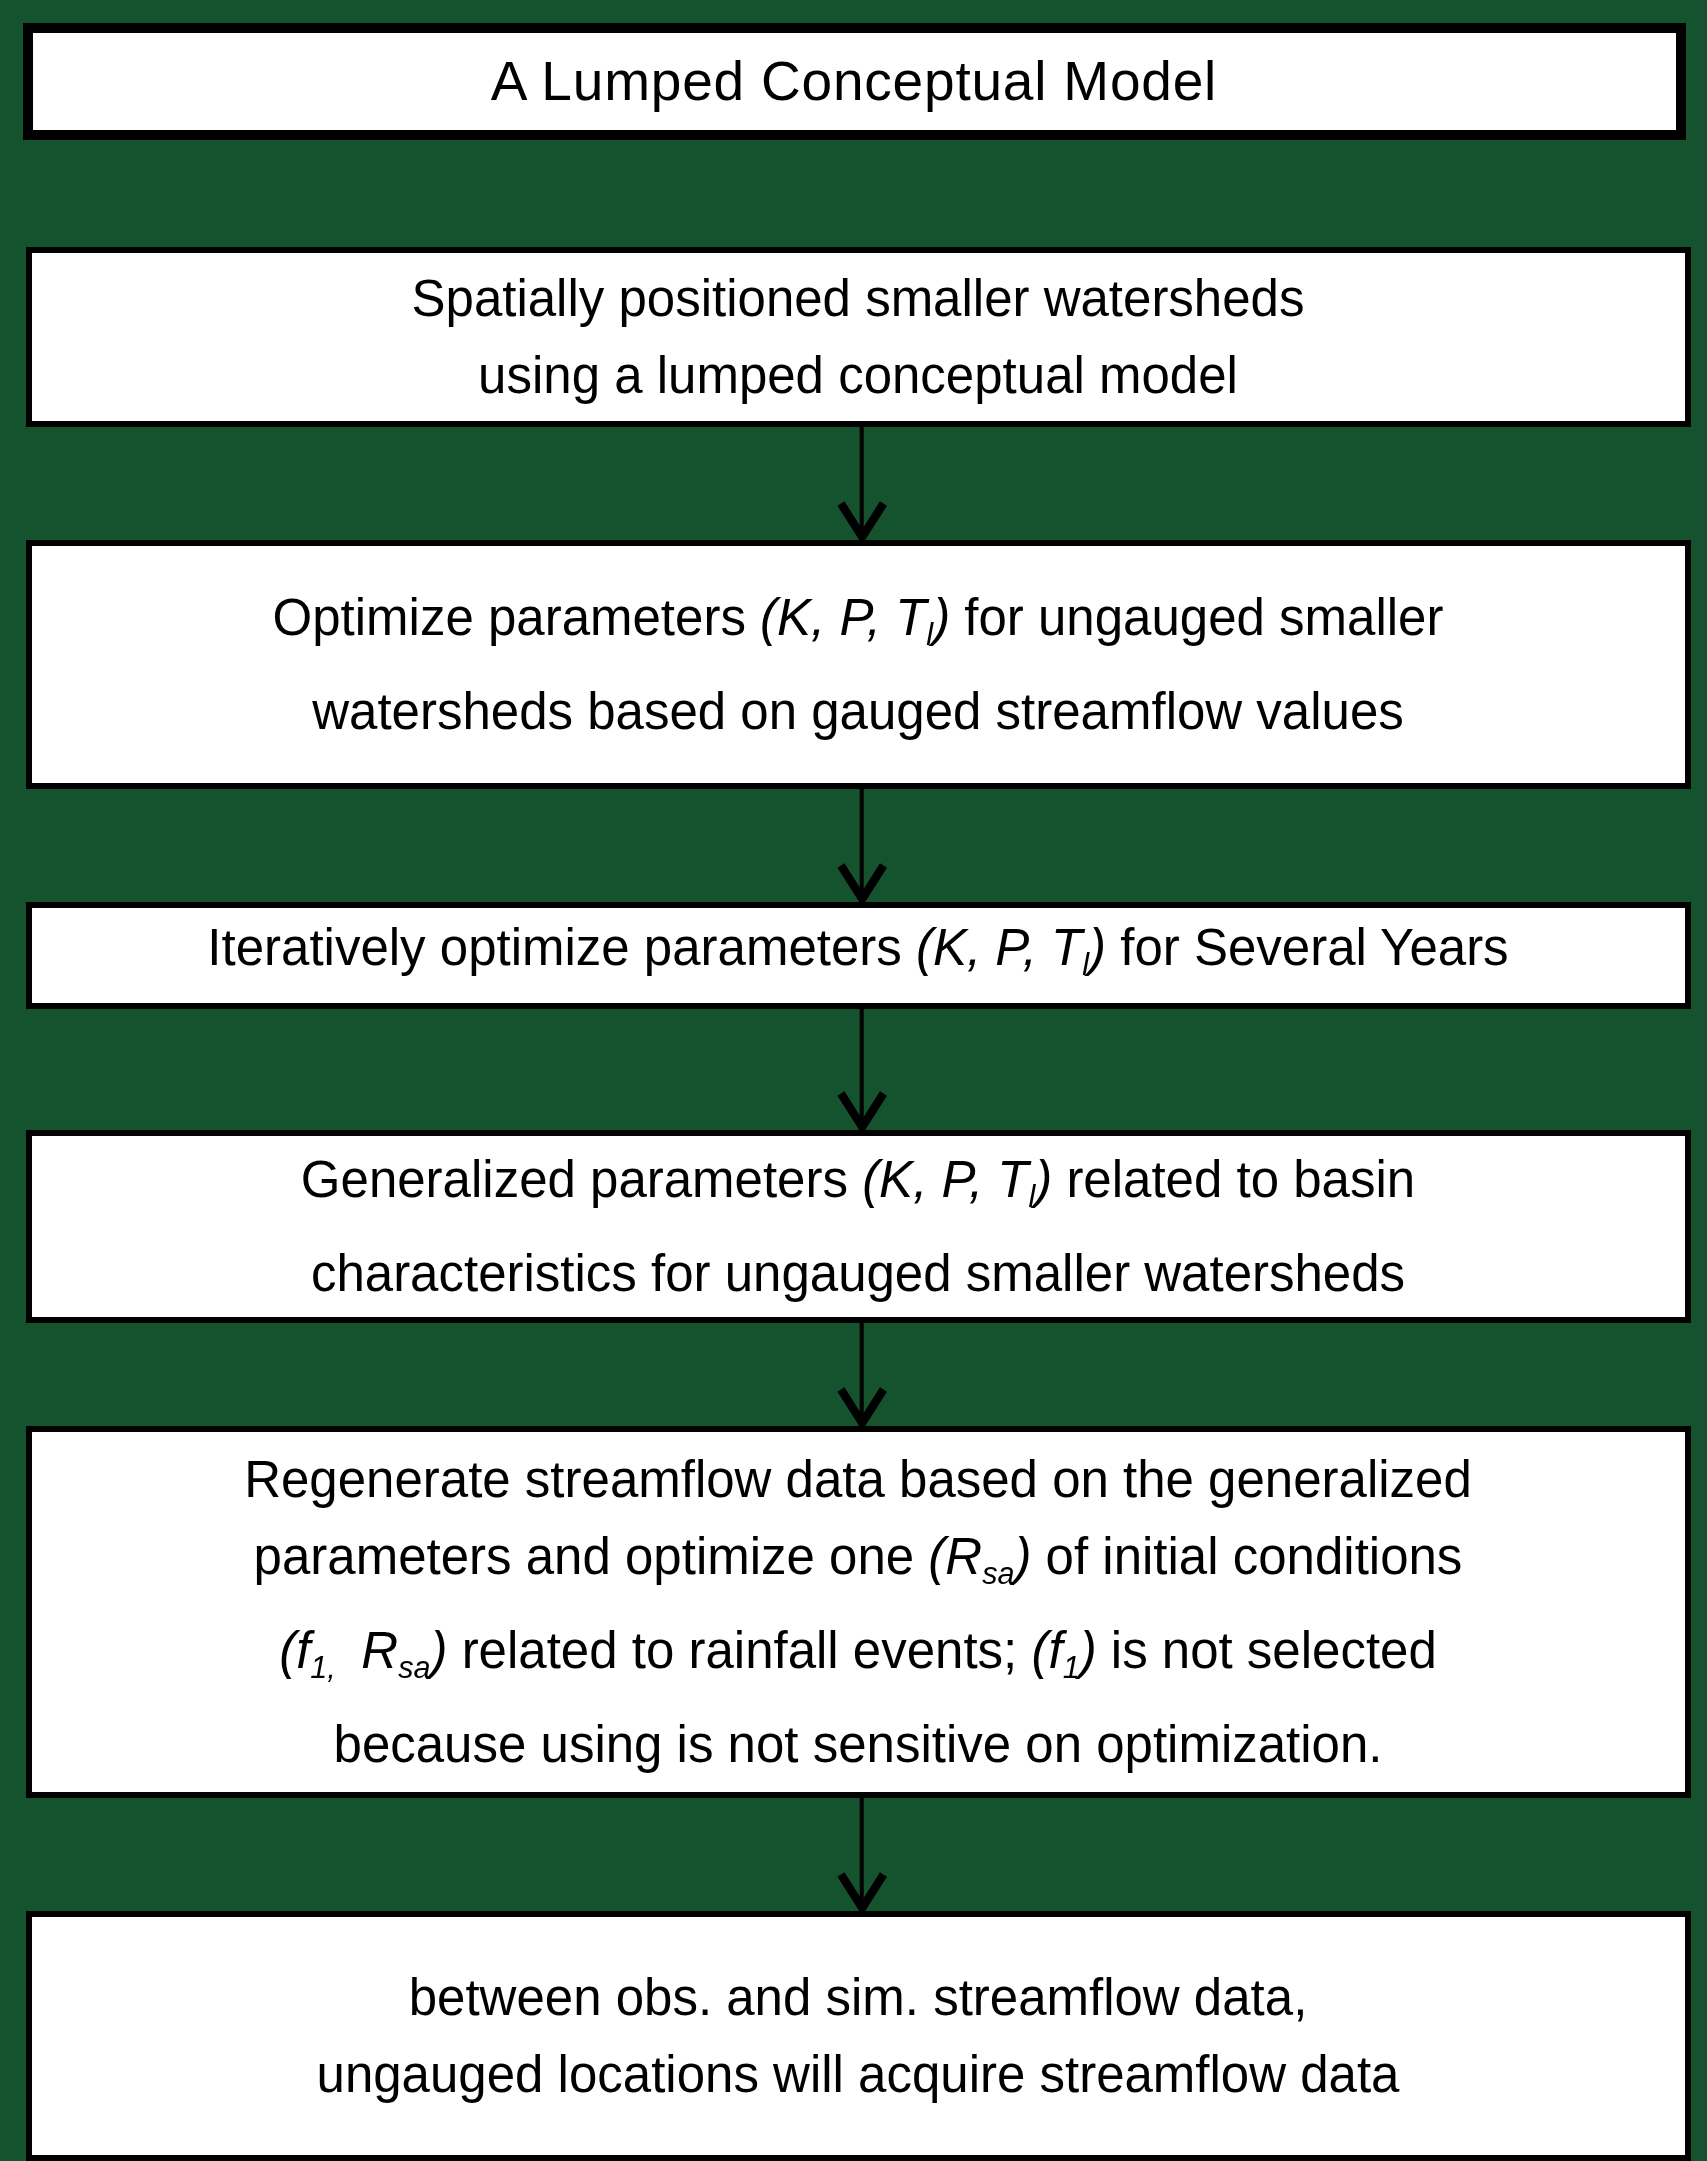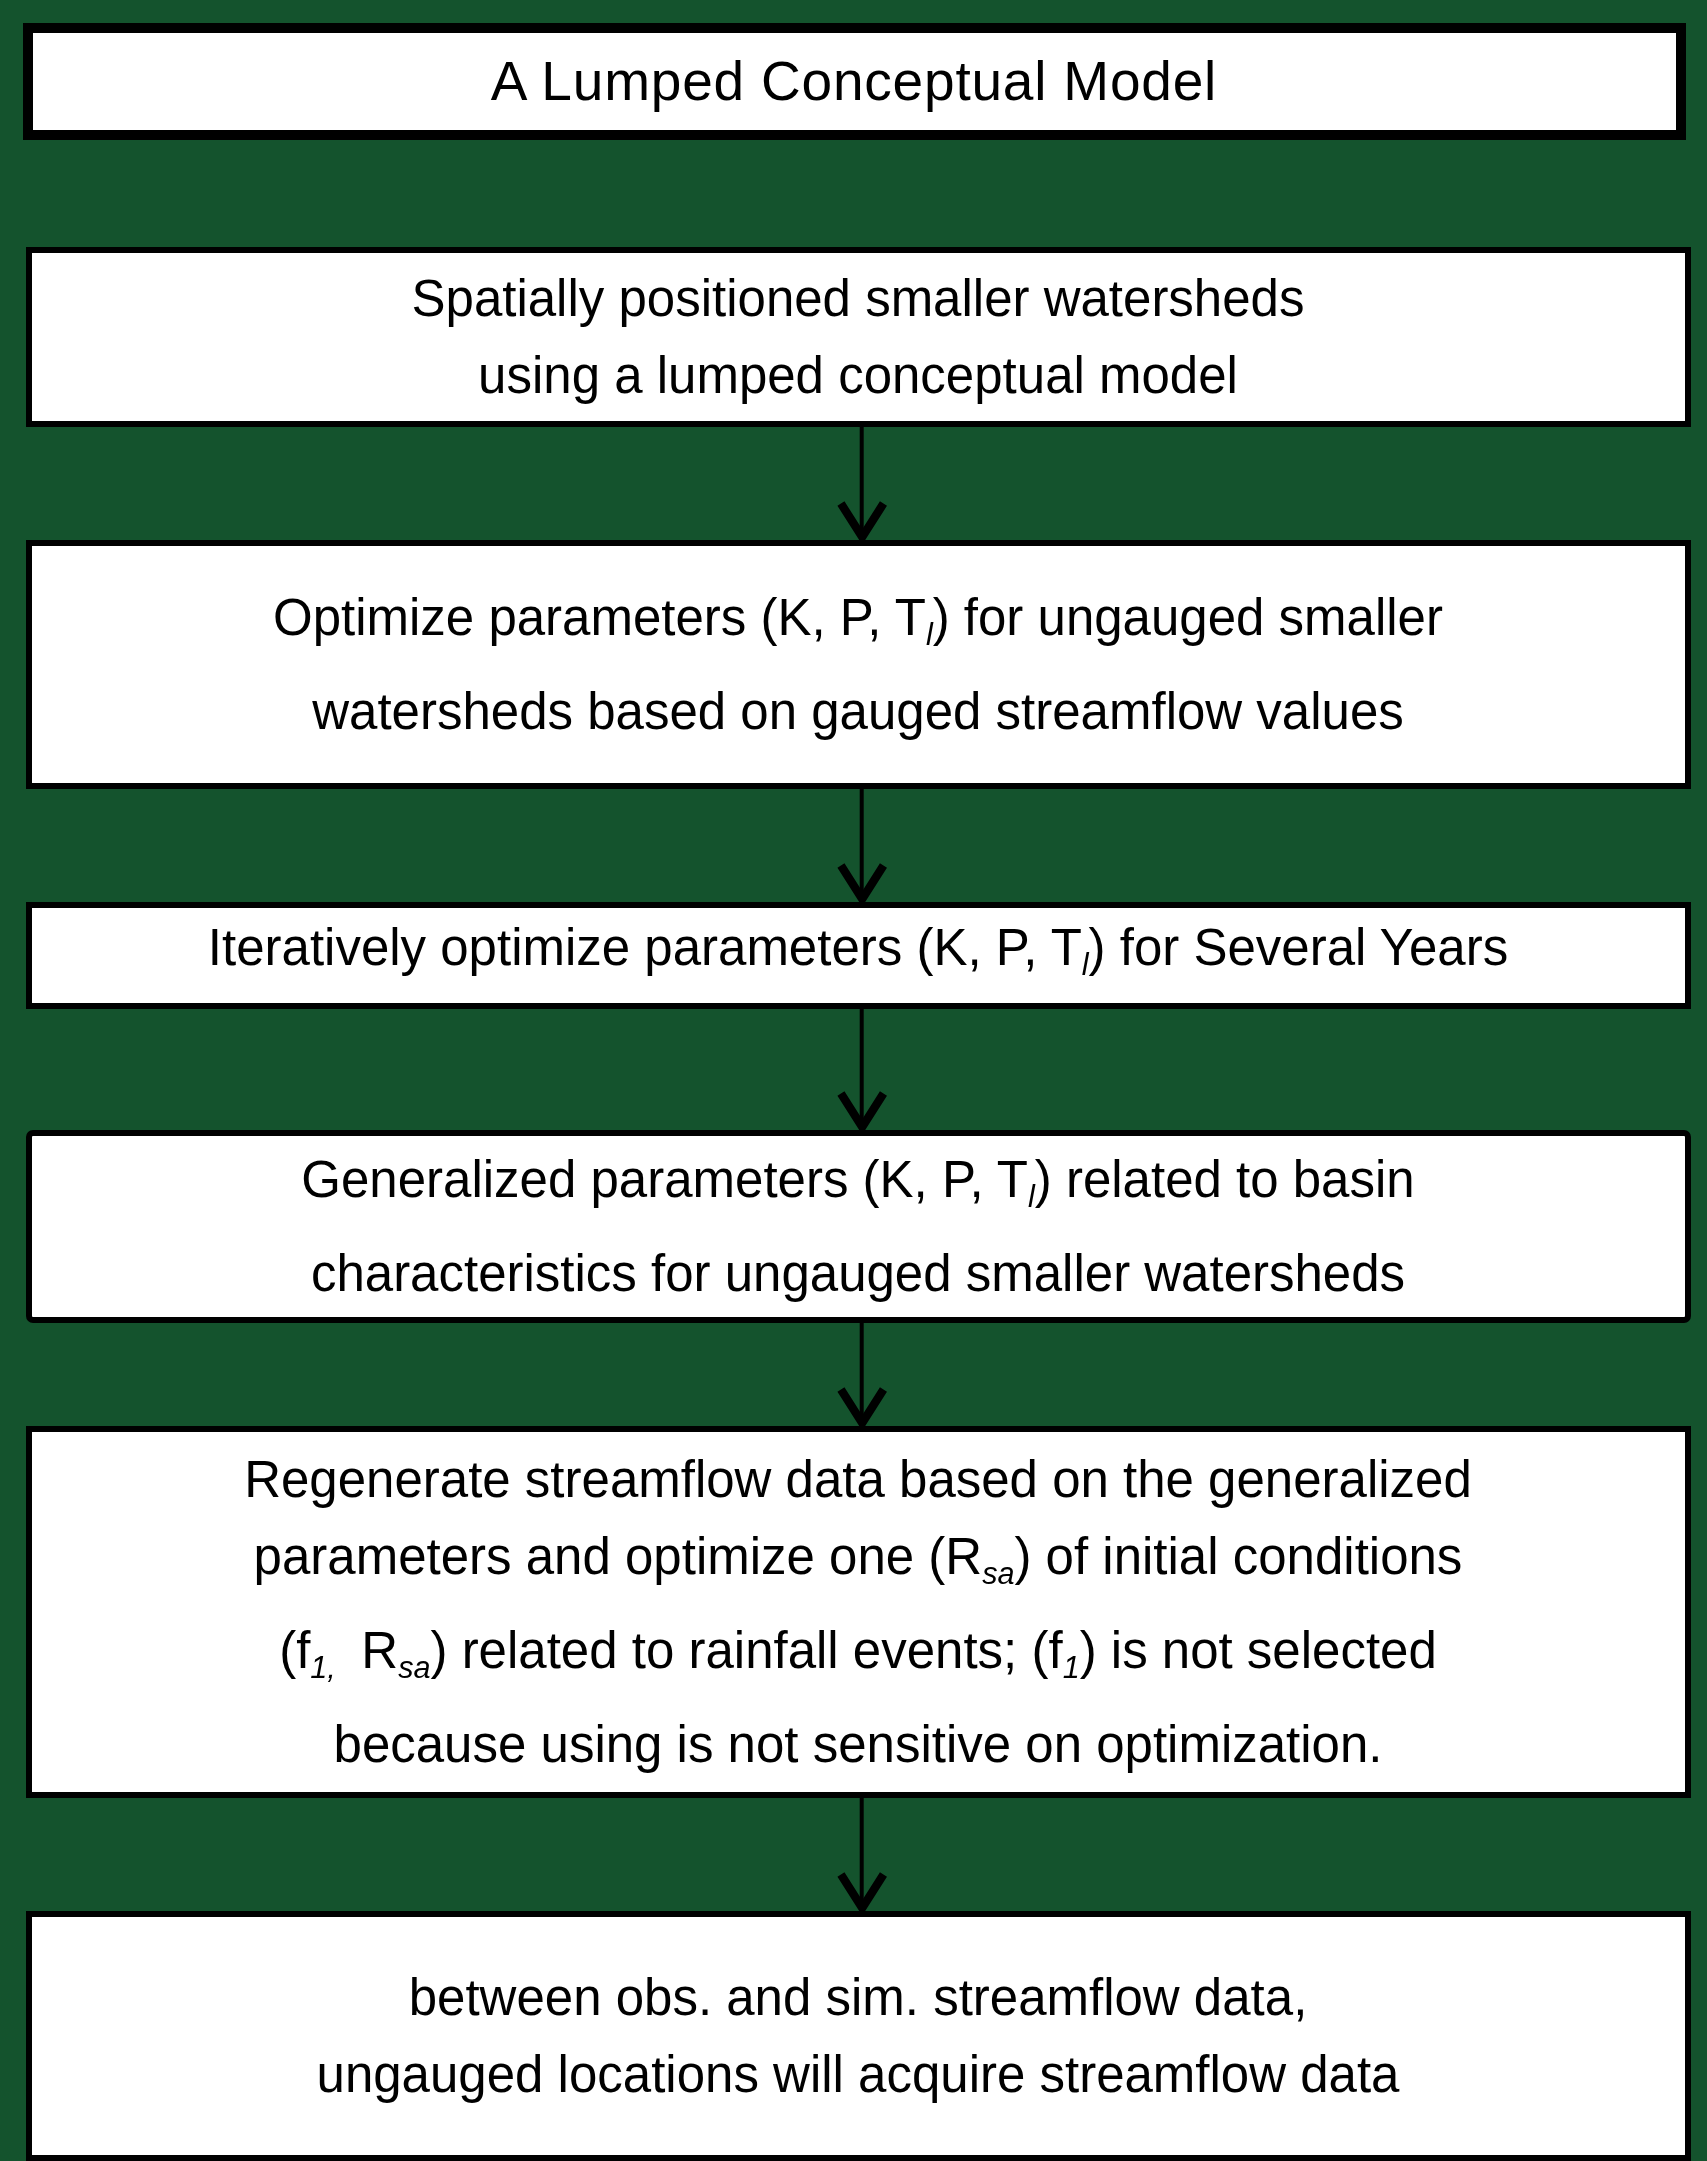--- a/index.html
+++ b/index.html
@@ -42,25 +42,25 @@
     justify-content: center;
     align-items: center;
     font-size: 51px;
     line-height: 77px;
     text-align: center;
     margin-left: 8px;
   }
   .b2 { margin-top: 107px; height: 184px; }
   .b3 { height: 254px; }
   .b4 { height: 109px; }
-  .b5 { height: 197px; border-radius: 7px; }
+  .b5 { height: 197px; }
   .b6 { height: 380px; }
   .b7 { height: 255px; }
   .line { white-space: nowrap; }
-  .seg-i { }
+  .seg-i { font-style: italic; }
   .seg-isub {
     font-style: italic;
     font-size: 0.6em;
     vertical-align: -0.32em;
   }
   .arrow {
     position: relative;
     width: 57px;
     transform: translateX(7.7px);
     flex-shrink: 0;

